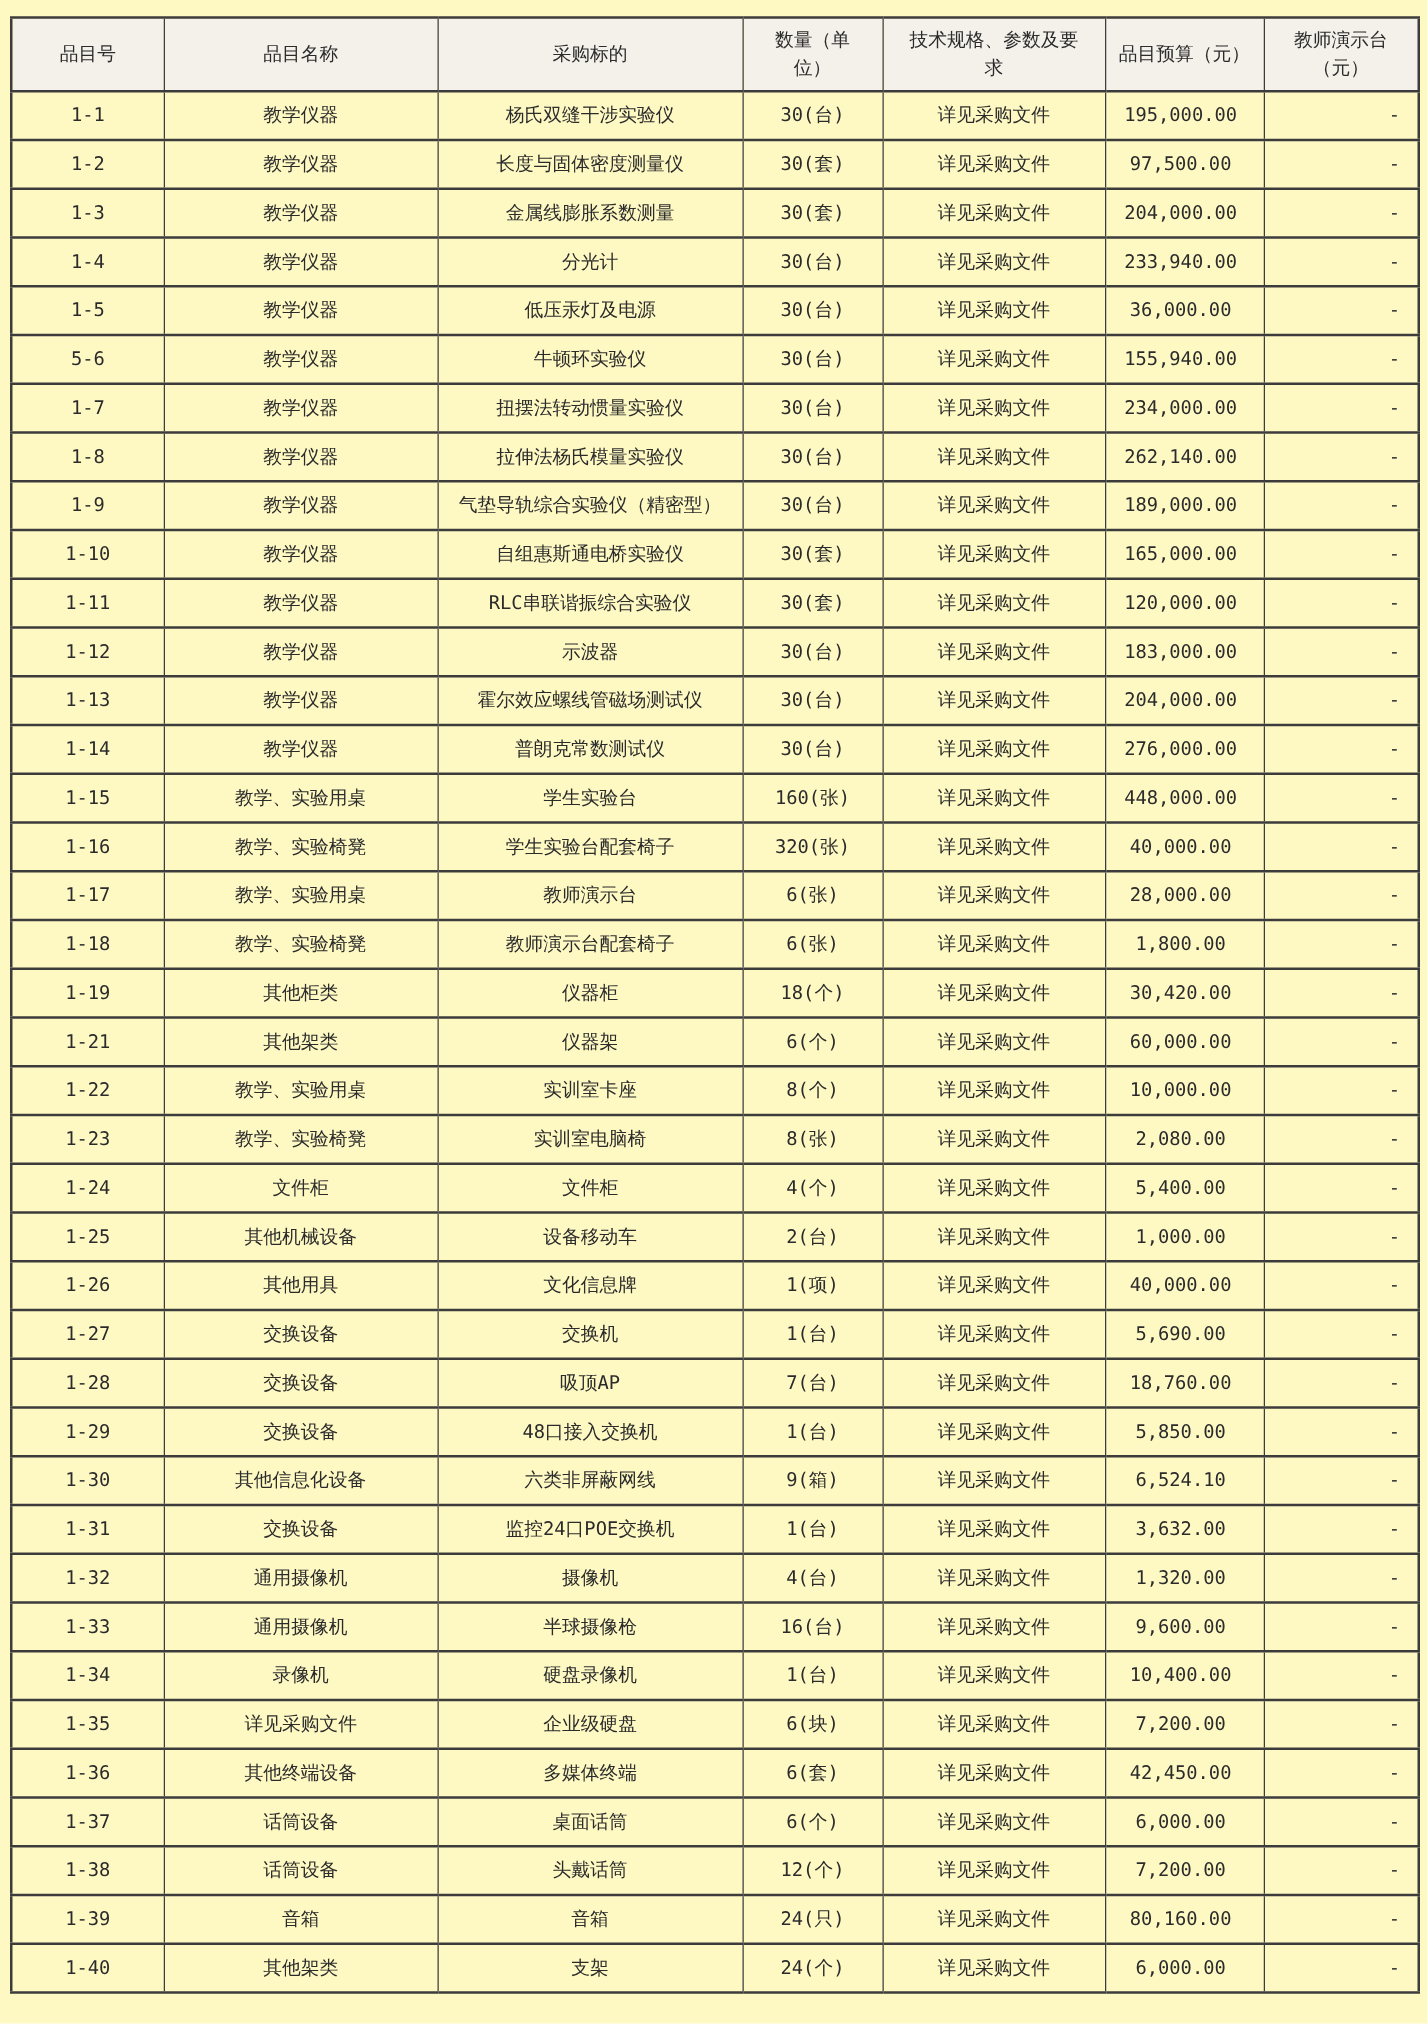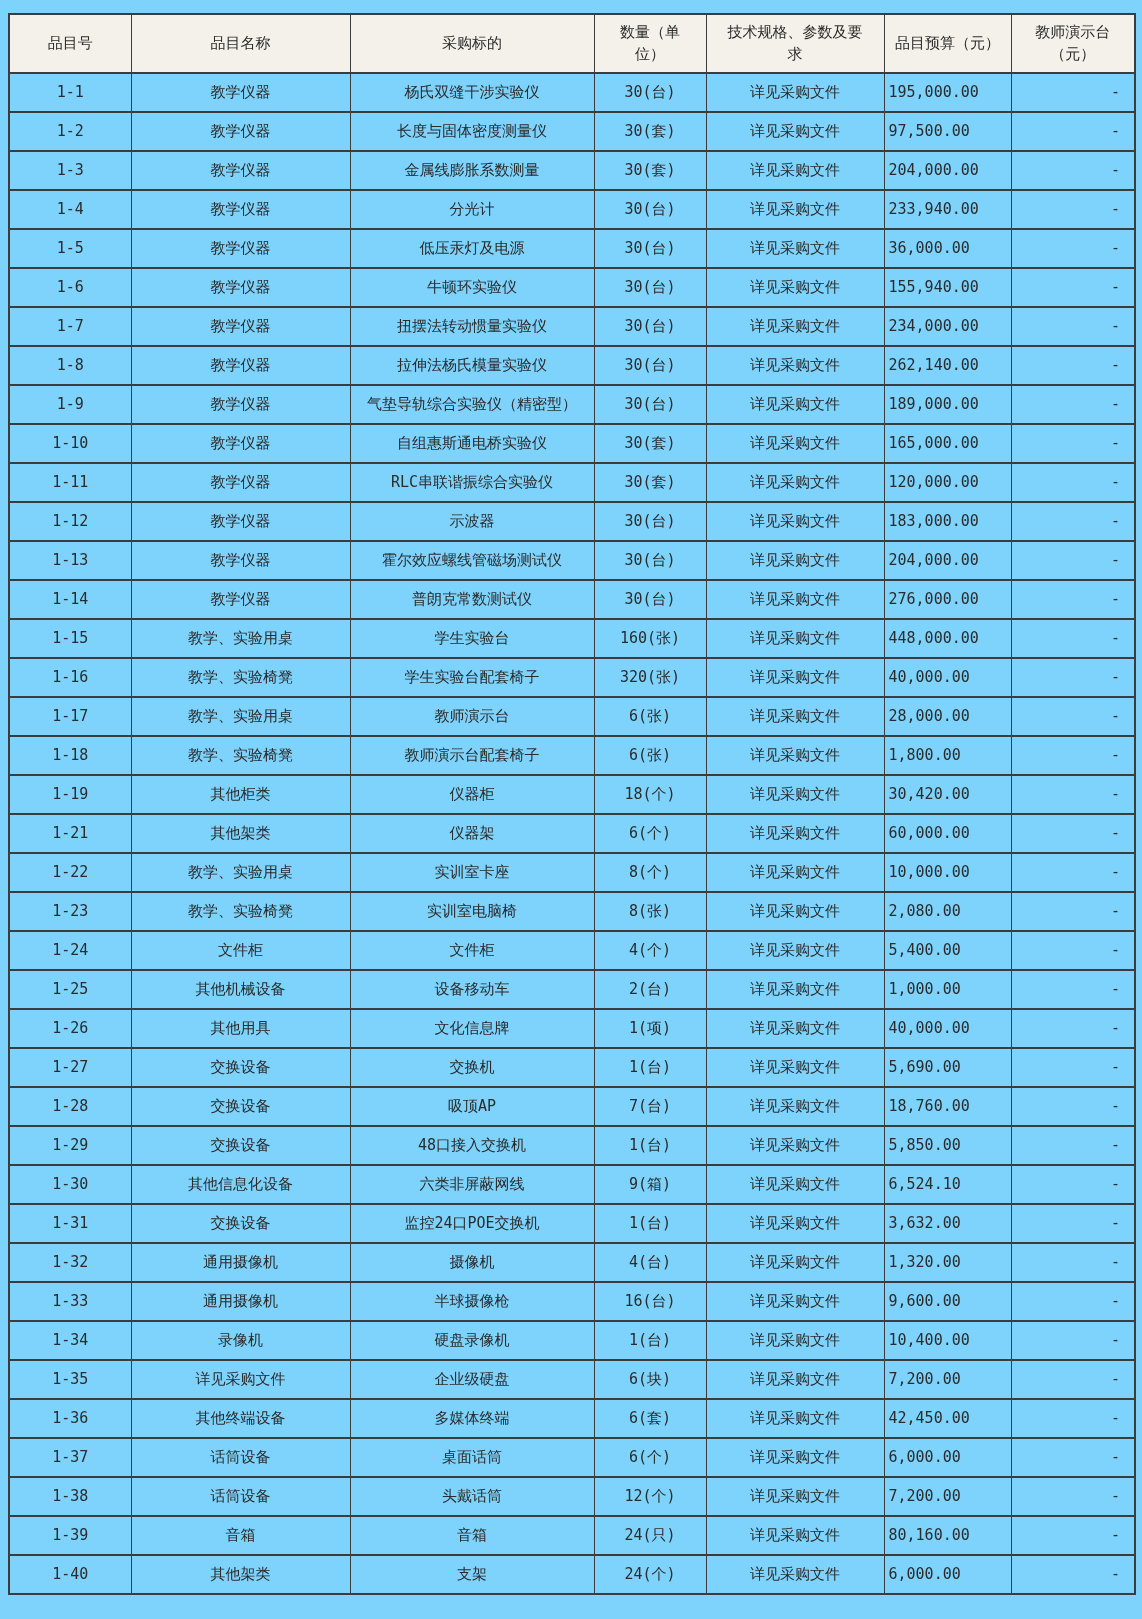--- a/index.html
+++ b/index.html
@@ -6,21 +6,21 @@
     margin: 0;
     padding: 0;
     background: #ffffff;
     width: 1142px;
     font-family: "DejaVu Sans Mono", "DejaVu Sans", "Liberation Sans", sans-serif;
   }
   .page {
     width: 1142px;
     height: 1619px;
     overflow: hidden;
-    background: #7dd3fc;
+    background: #fef9c3;
   }
   table.items {
     border-collapse: collapse;
     table-layout: fixed;
     width: 1126px;
     margin: 13px 0 0 8px;
     border: 2px solid #3c3c3c;
     color: #2b2b2b;
   }
   table.items th,
@@ -42,21 +42,21 @@
     padding: 2px 5px;
   }
   table.items tbody td {
     height: 33px;
     font-size: 15px;
     text-align: center;
     padding: 2px 4px;
     line-height: 1.3;
   }
   table.items tbody td.col-budget {
-    text-align: left;
+    text-align: center;
     padding-right: 10px;
   }
   table.items tbody td.col-cap {
     text-align: right;
     padding-right: 14px;
   }
 </style>
 </head>
 <body>
 
@@ -125,21 +125,21 @@
         <tr>
           <td>1-5</td>
           <td>教学仪器</td>
           <td>低压汞灯及电源</td>
           <td>30(台)</td>
           <td>详见采购文件</td>
           <td class="col-budget">36,000.00</td>
           <td class="col-cap">-</td>
         </tr>
         <tr>
-          <td>1-6</td>
+          <td>5-6</td>
           <td>教学仪器</td>
           <td>牛顿环实验仪</td>
           <td>30(台)</td>
           <td>详见采购文件</td>
           <td class="col-budget">155,940.00</td>
           <td class="col-cap">-</td>
         </tr>
         <tr>
           <td>1-7</td>
           <td>教学仪器</td>

